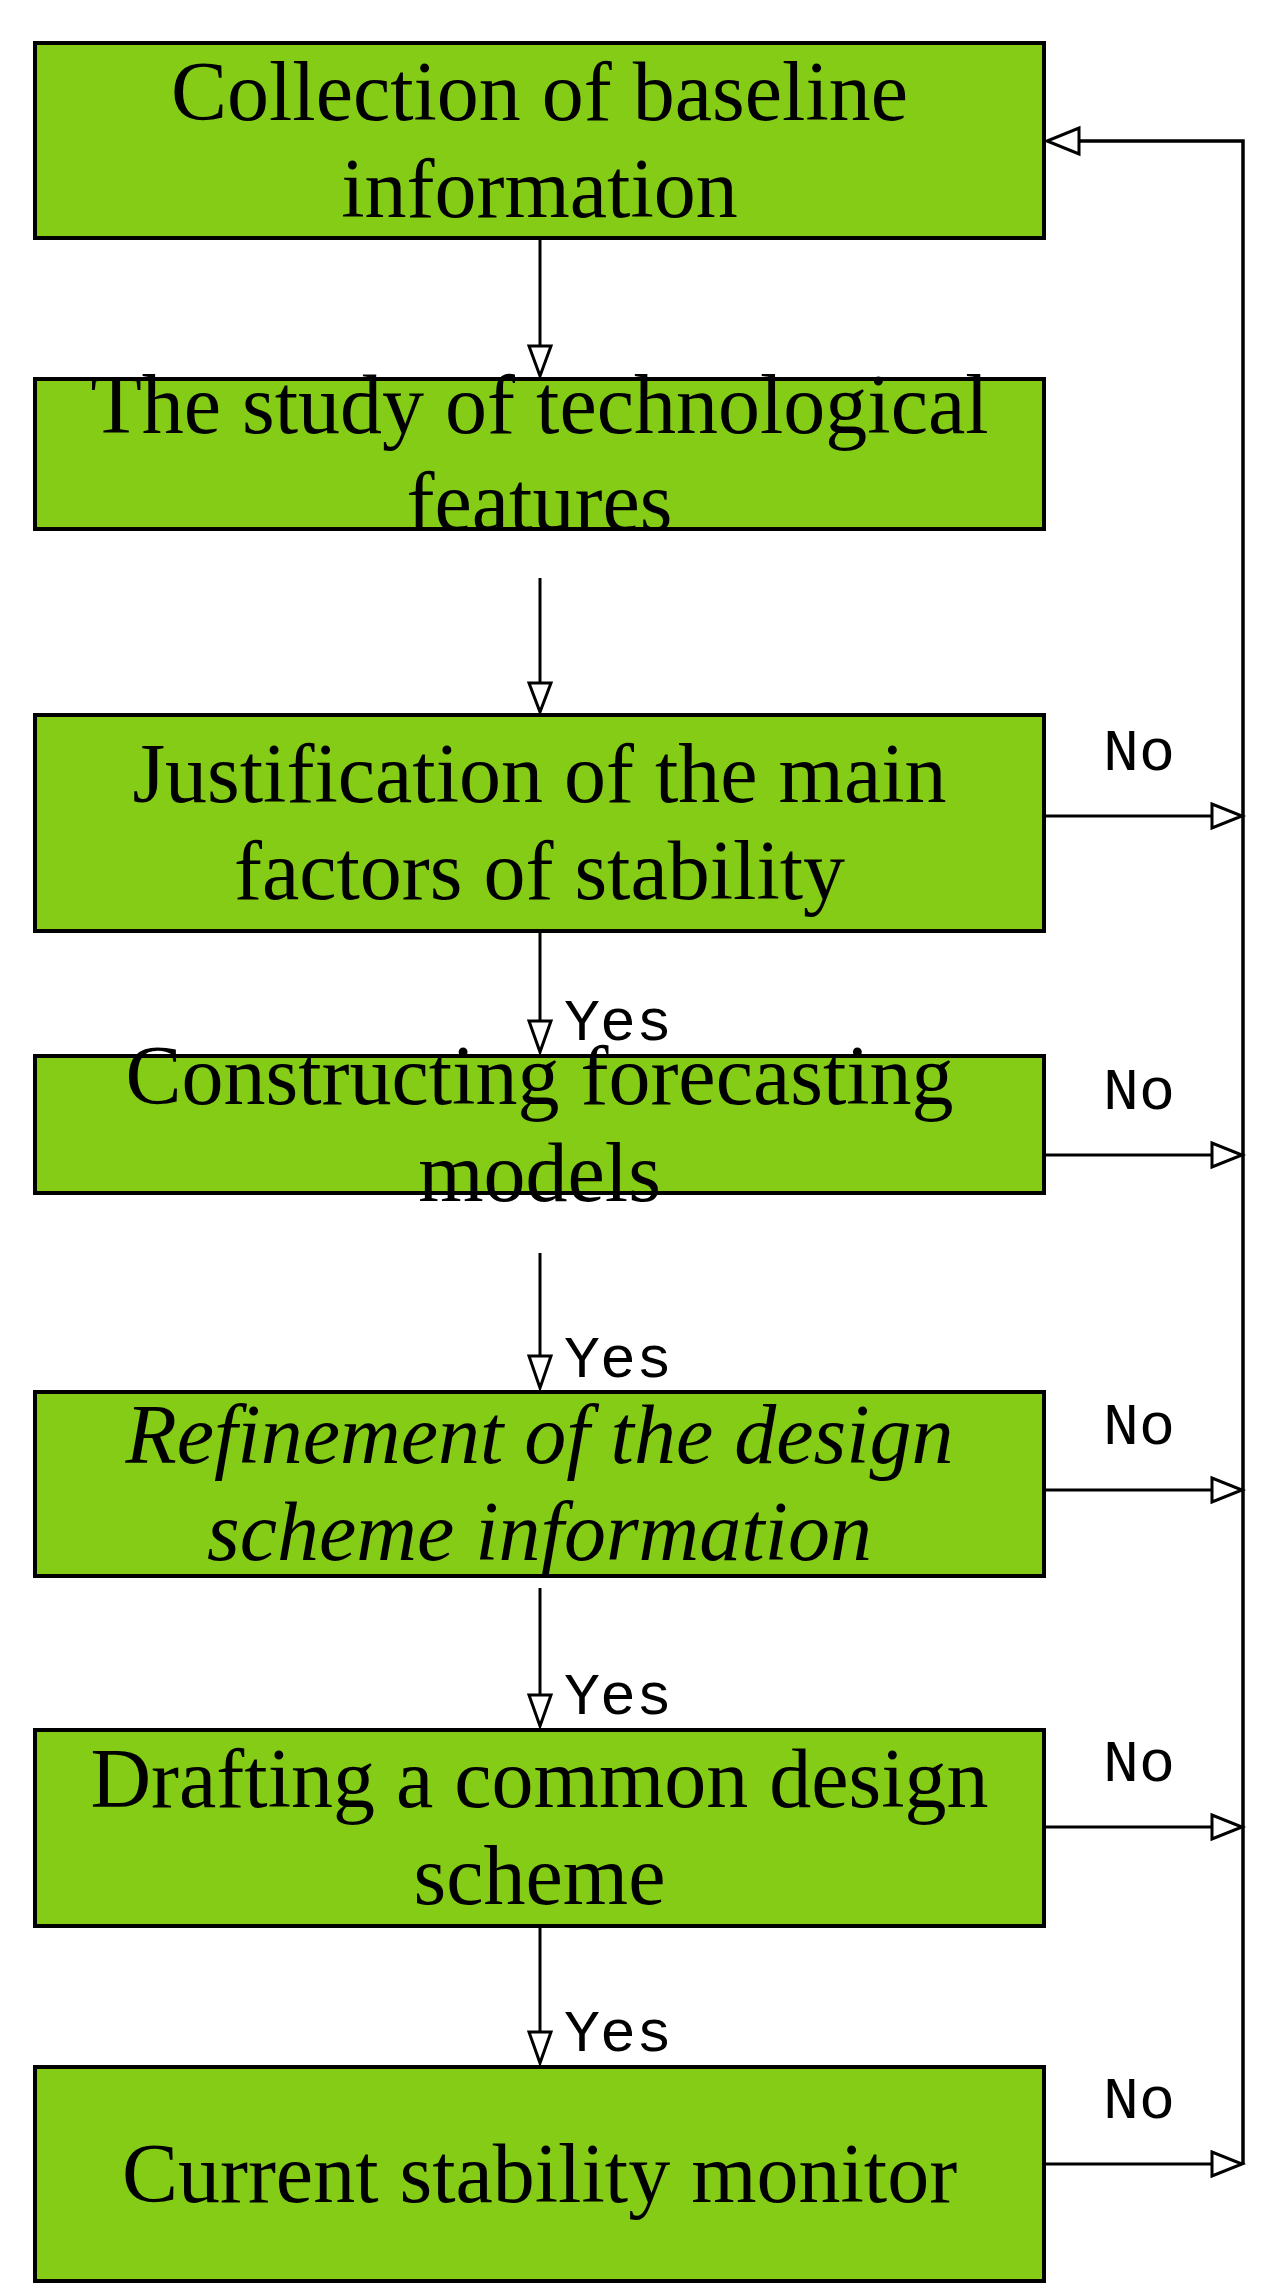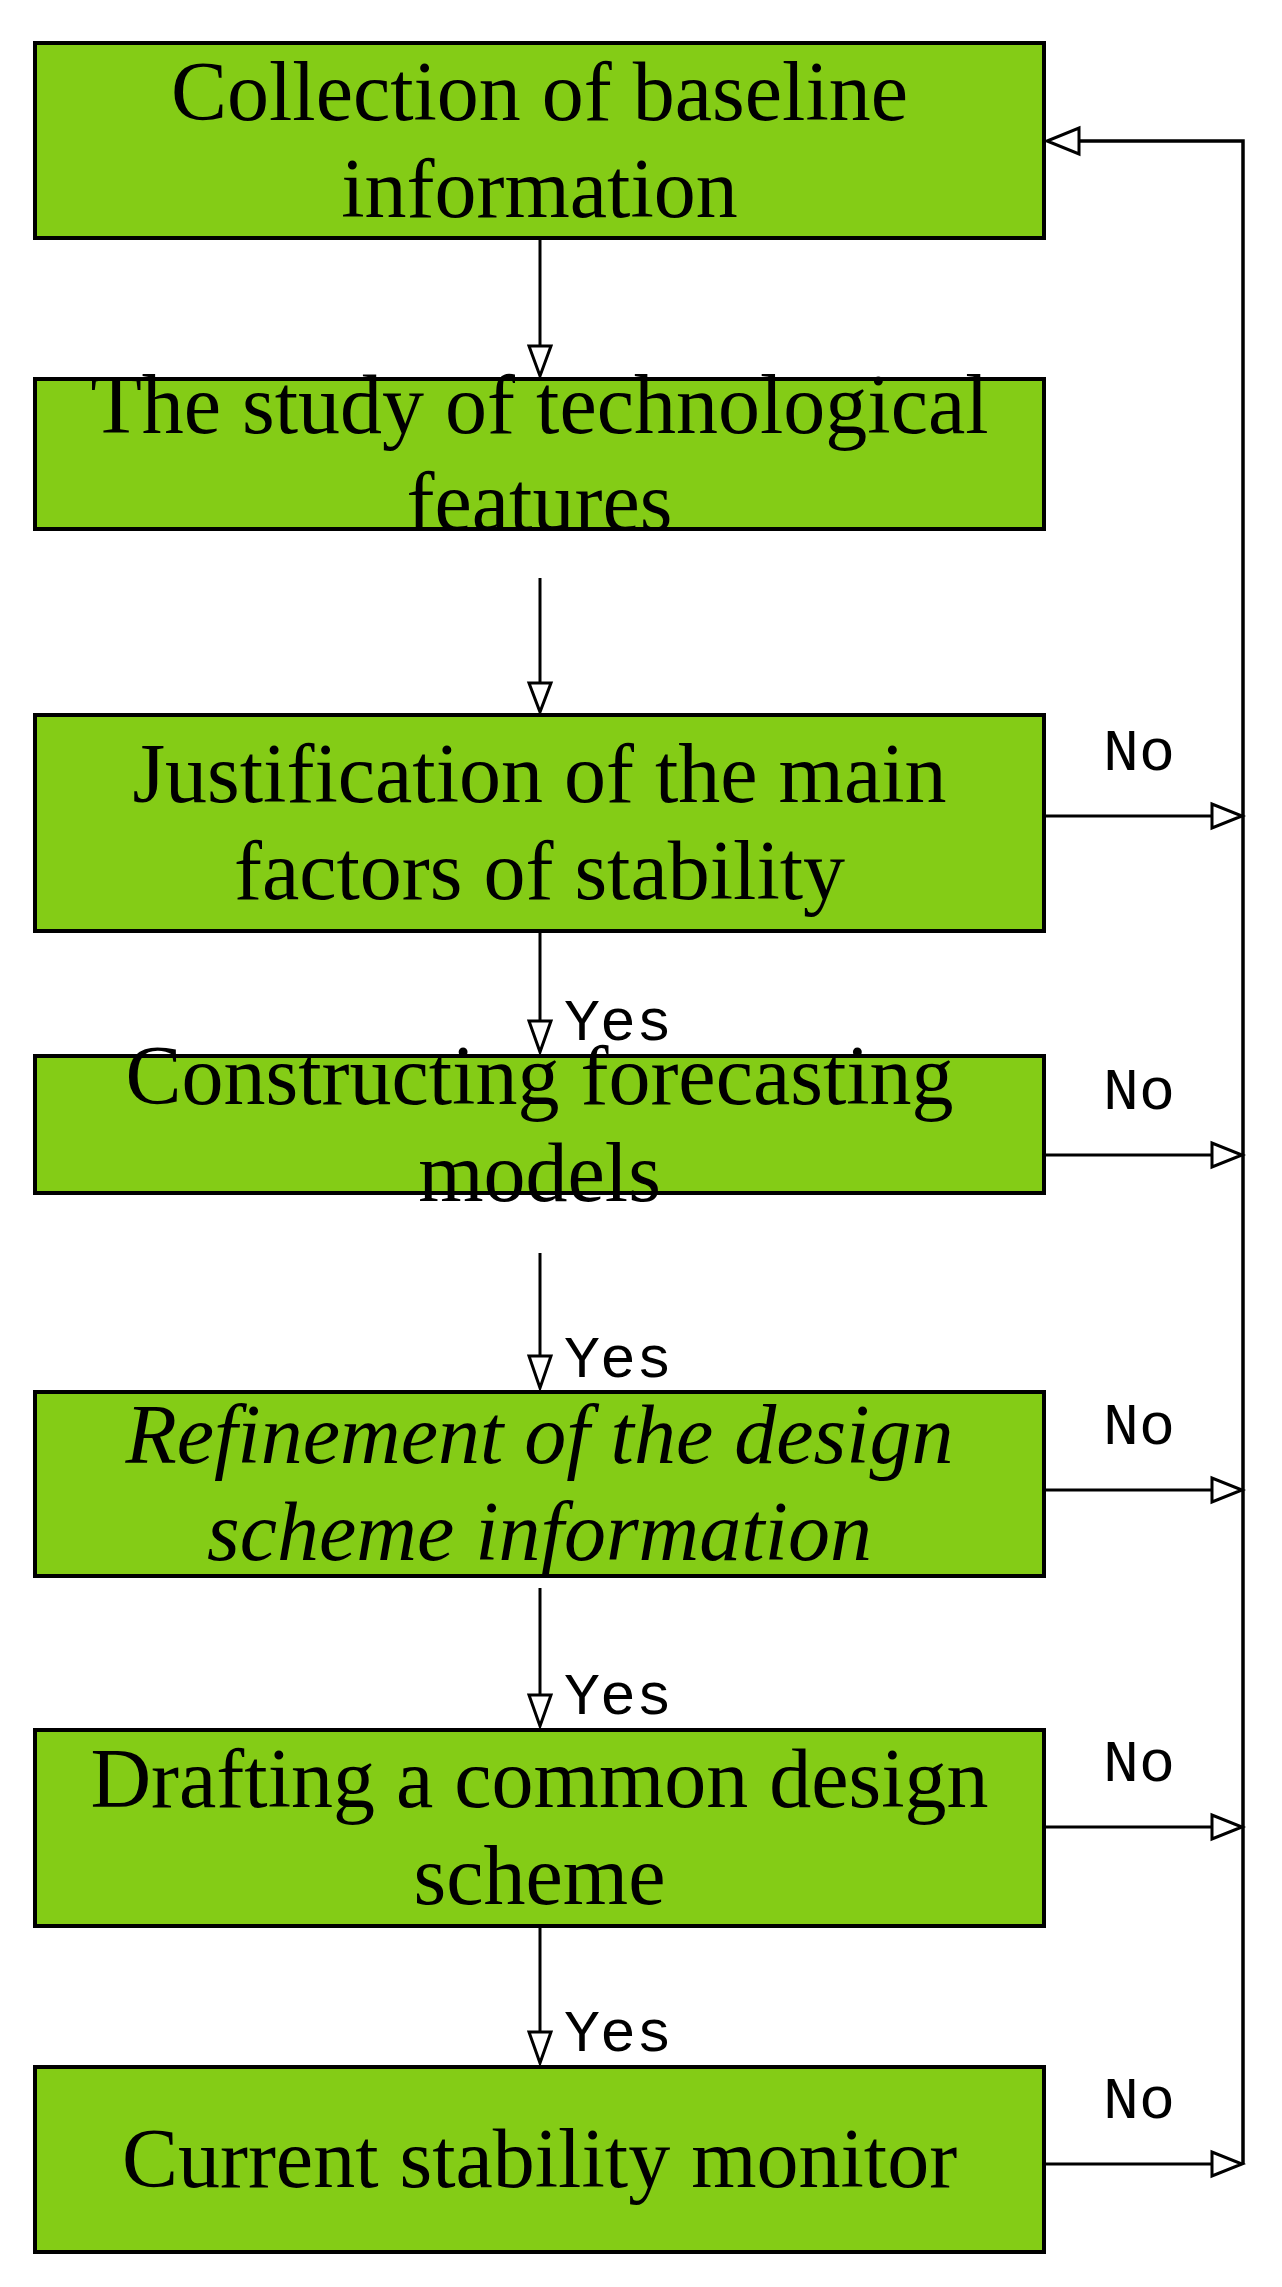--- a/index.html
+++ b/index.html
@@ -31,21 +31,21 @@
     font-size: 84px;
     line-height: 1.15;
     padding: 0 8px;
   }
   .n1 { top: 41px;   height: 199px; }
   .n2 { top: 377px;  height: 154px; }
   .n3 { top: 713px;  height: 220px; }
   .n4 { top: 1054px; height: 141px; }
   .n5 { top: 1390px; height: 188px; font-style: italic; }
   .n6 { top: 1728px; height: 200px; }
-  .n7 { top: 2065px; height: 189px; }
+  .n7 { top: 2065px; height: 218px; }
   .edge-label {
     position: absolute;
     font-size: 60px;
     line-height: 1;
     white-space: nowrap;
     transform: translateY(-50%);
     font-family: Liberation Mono, monospace;
   }
   .yes { left: 564px; margin-top: 40px; }
   .yes-1 { top: 984px; }

